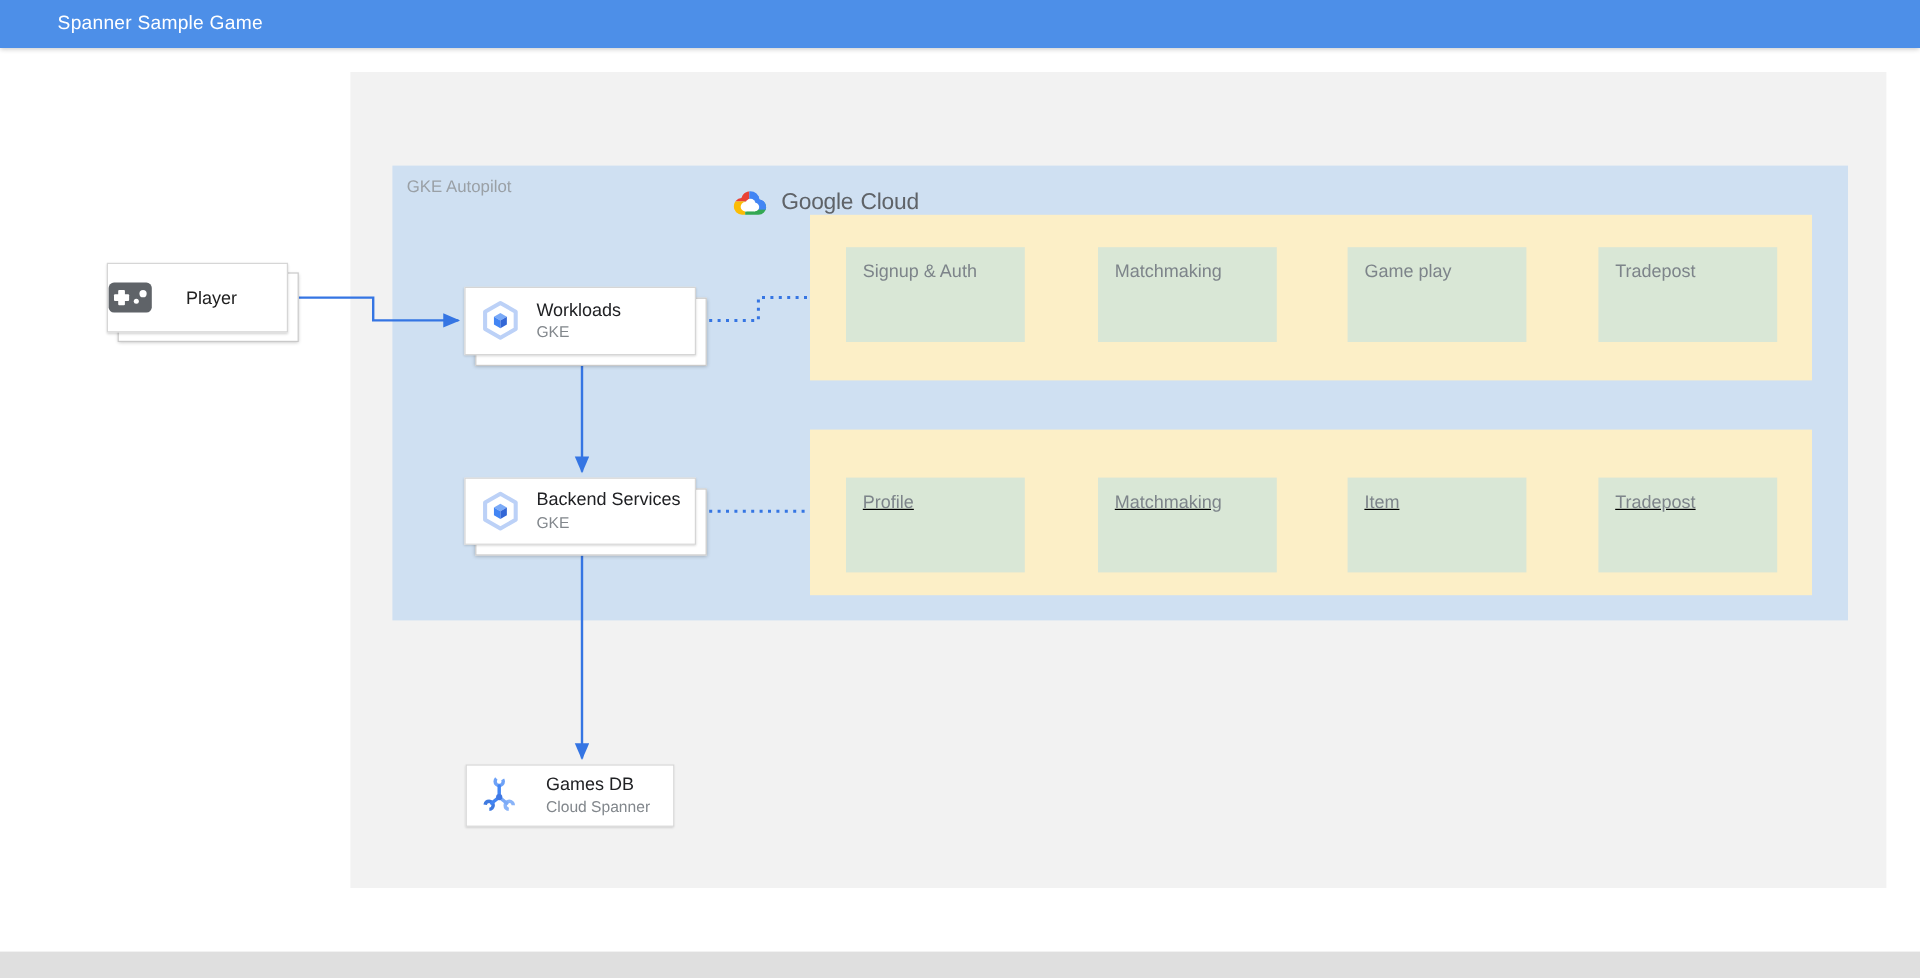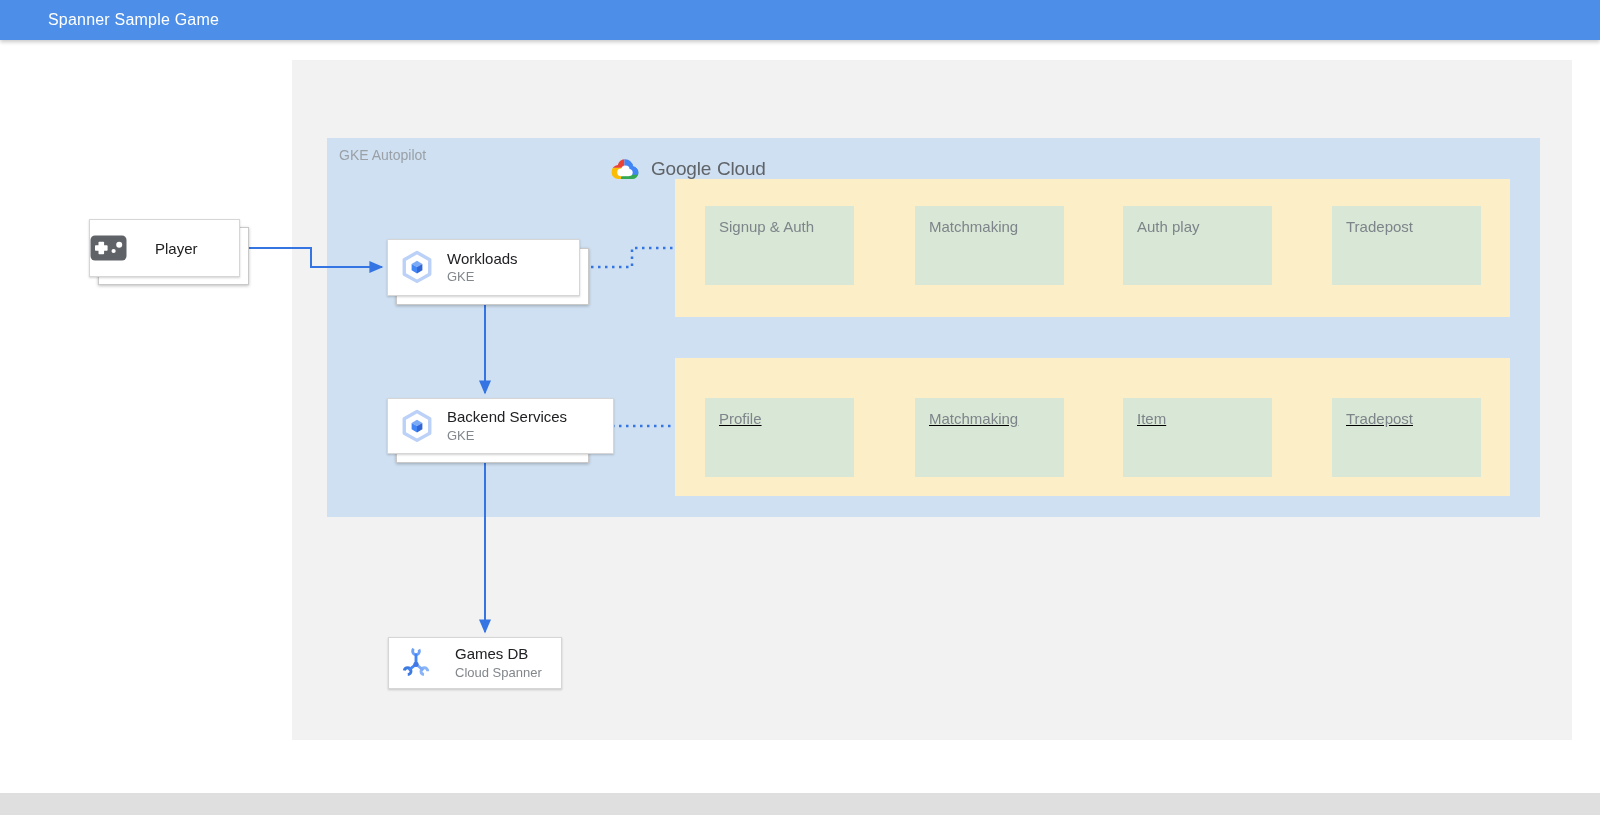--- a/index.html
+++ b/index.html
@@ -55,21 +55,21 @@
     display:flex;align-items:center;z-index:10;box-shadow:0 1px 2px rgba(0,0,0,.18);
   }
   .card-back{
     position:absolute;background:#ffffff;border:1px solid #c9c9c9;box-sizing:border-box;
     z-index:9;box-shadow:0 1px 3px rgba(0,0,0,.25);
   }
   .player-card{left:89px;top:219px;width:151px;height:58px;gap:28px;}
   .player-back{left:98px;top:227px;width:151px;height:58px;}
   .workloads-card{left:387px;top:239px;width:193px;height:57px;padding-left:12px;gap:13px;align-items:center;}
   .workloads-back{left:396px;top:248px;width:193px;height:57px;}
-  .backend-card{left:387px;top:398px;width:227px;height:56px;padding-left:12px;gap:13px;}
+  .backend-card{left:387px;top:398px;width:193px;height:56px;padding-left:12px;gap:13px;}
   .backend-back{left:396px;top:407px;width:193px;height:56px;}
   .gamesdb-card{left:388px;top:637px;width:174px;height:52px;padding-left:12px;gap:24px;}
   .node-text{display:flex;flex-direction:column;line-height:1.25;}
   .node-title{font-size:15px;color:#202124;}
   .node-sub{font-size:13px;color:#82878c;margin-top:1px;}
   .player-label{font-size:15px;color:#212121;}
   
   .arrows{position:absolute;left:0;top:0;width:1600px;height:815px;z-index:5;pointer-events:none;}
 </style>
 </head>
@@ -121,21 +121,21 @@
 <div class="svc-group g1"></div>
 <div class="svc-group g2"></div>
 
 <div class="svc r1 c1">
   <span class="svc-label">Signup &amp; Auth</span>
 </div>
 <div class="svc r1 c2">
   <span class="svc-label">Matchmaking</span>
 </div>
 <div class="svc r1 c3">
-  <span class="svc-label">Auth play</span>
+  <span class="svc-label">Game play</span>
 </div>
 <div class="svc r1 c4">
   <span class="svc-label">Tradepost</span>
 </div>
 
 <div class="svc r2 c1">
   <span class="svc-label">Profile</span>
 </div>
 <div class="svc r2 c2">
   <span class="svc-label">Matchmaking</span>

